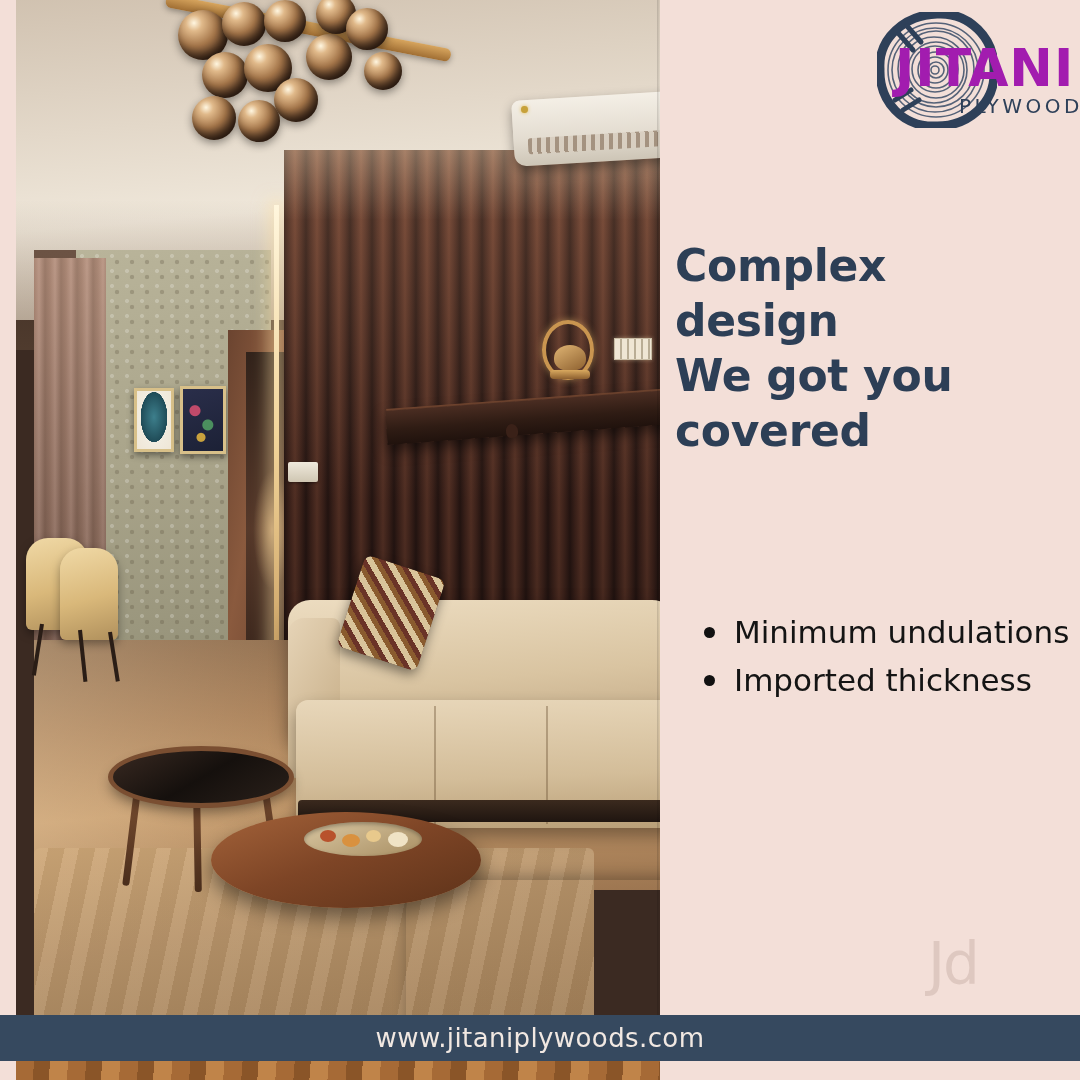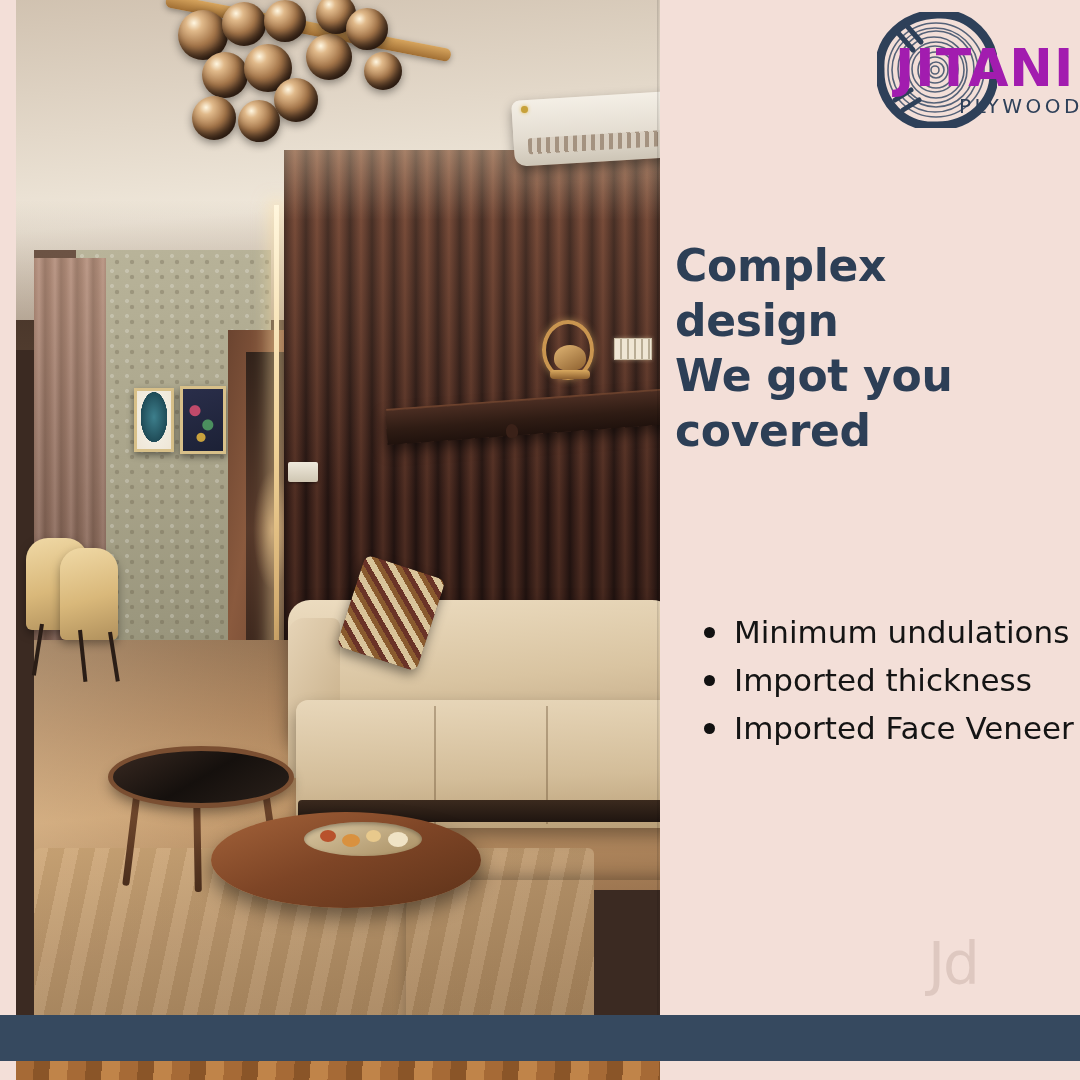--- a/index.html
+++ b/index.html
@@ -445,21 +445,21 @@
 
   <div id="headline">
     <div>Complex design</div>
     <div>We got you</div>
     <div>covered</div>
   </div>
 
   <ul id="bullets">
     <li>Minimum undulations</li>
     <li>Imported thickness</li>
-    <li>Imported Face Veneer</li>
   </ul>
 
   <div id="watermark">Jd</div>
 
   <div id="footer-bar"></div>
+  <div id="footer-url">www.jitaniplywoods.com</div>
   <div id="bottom-strip"></div>
 
 </div>
 
 </body></html>

